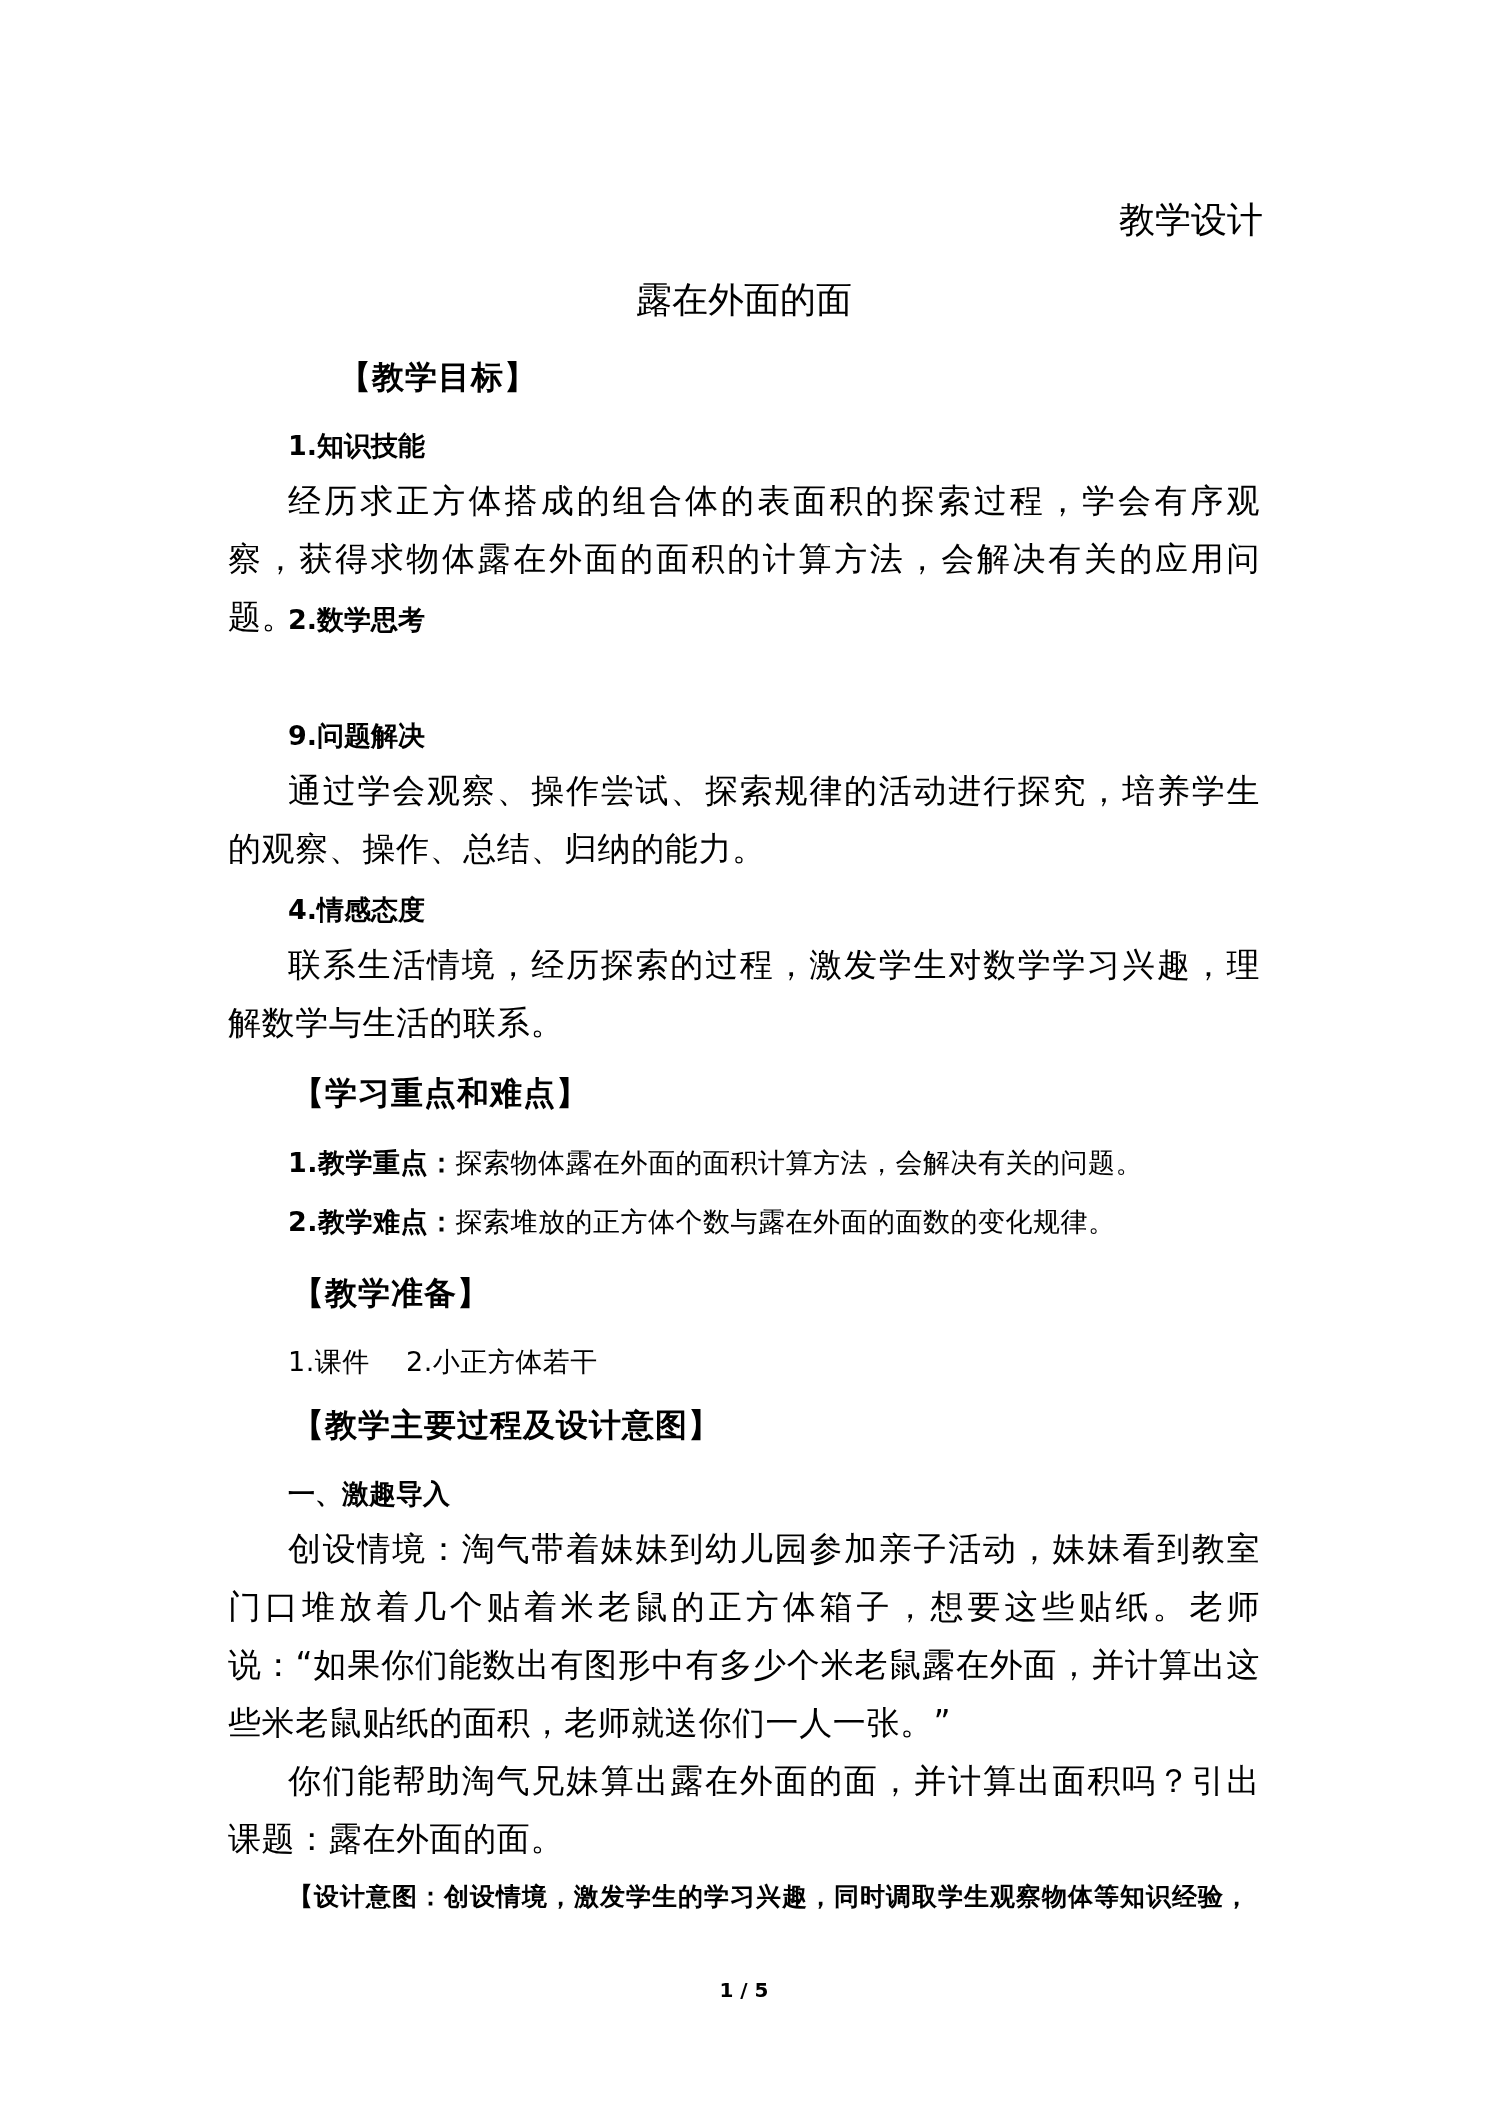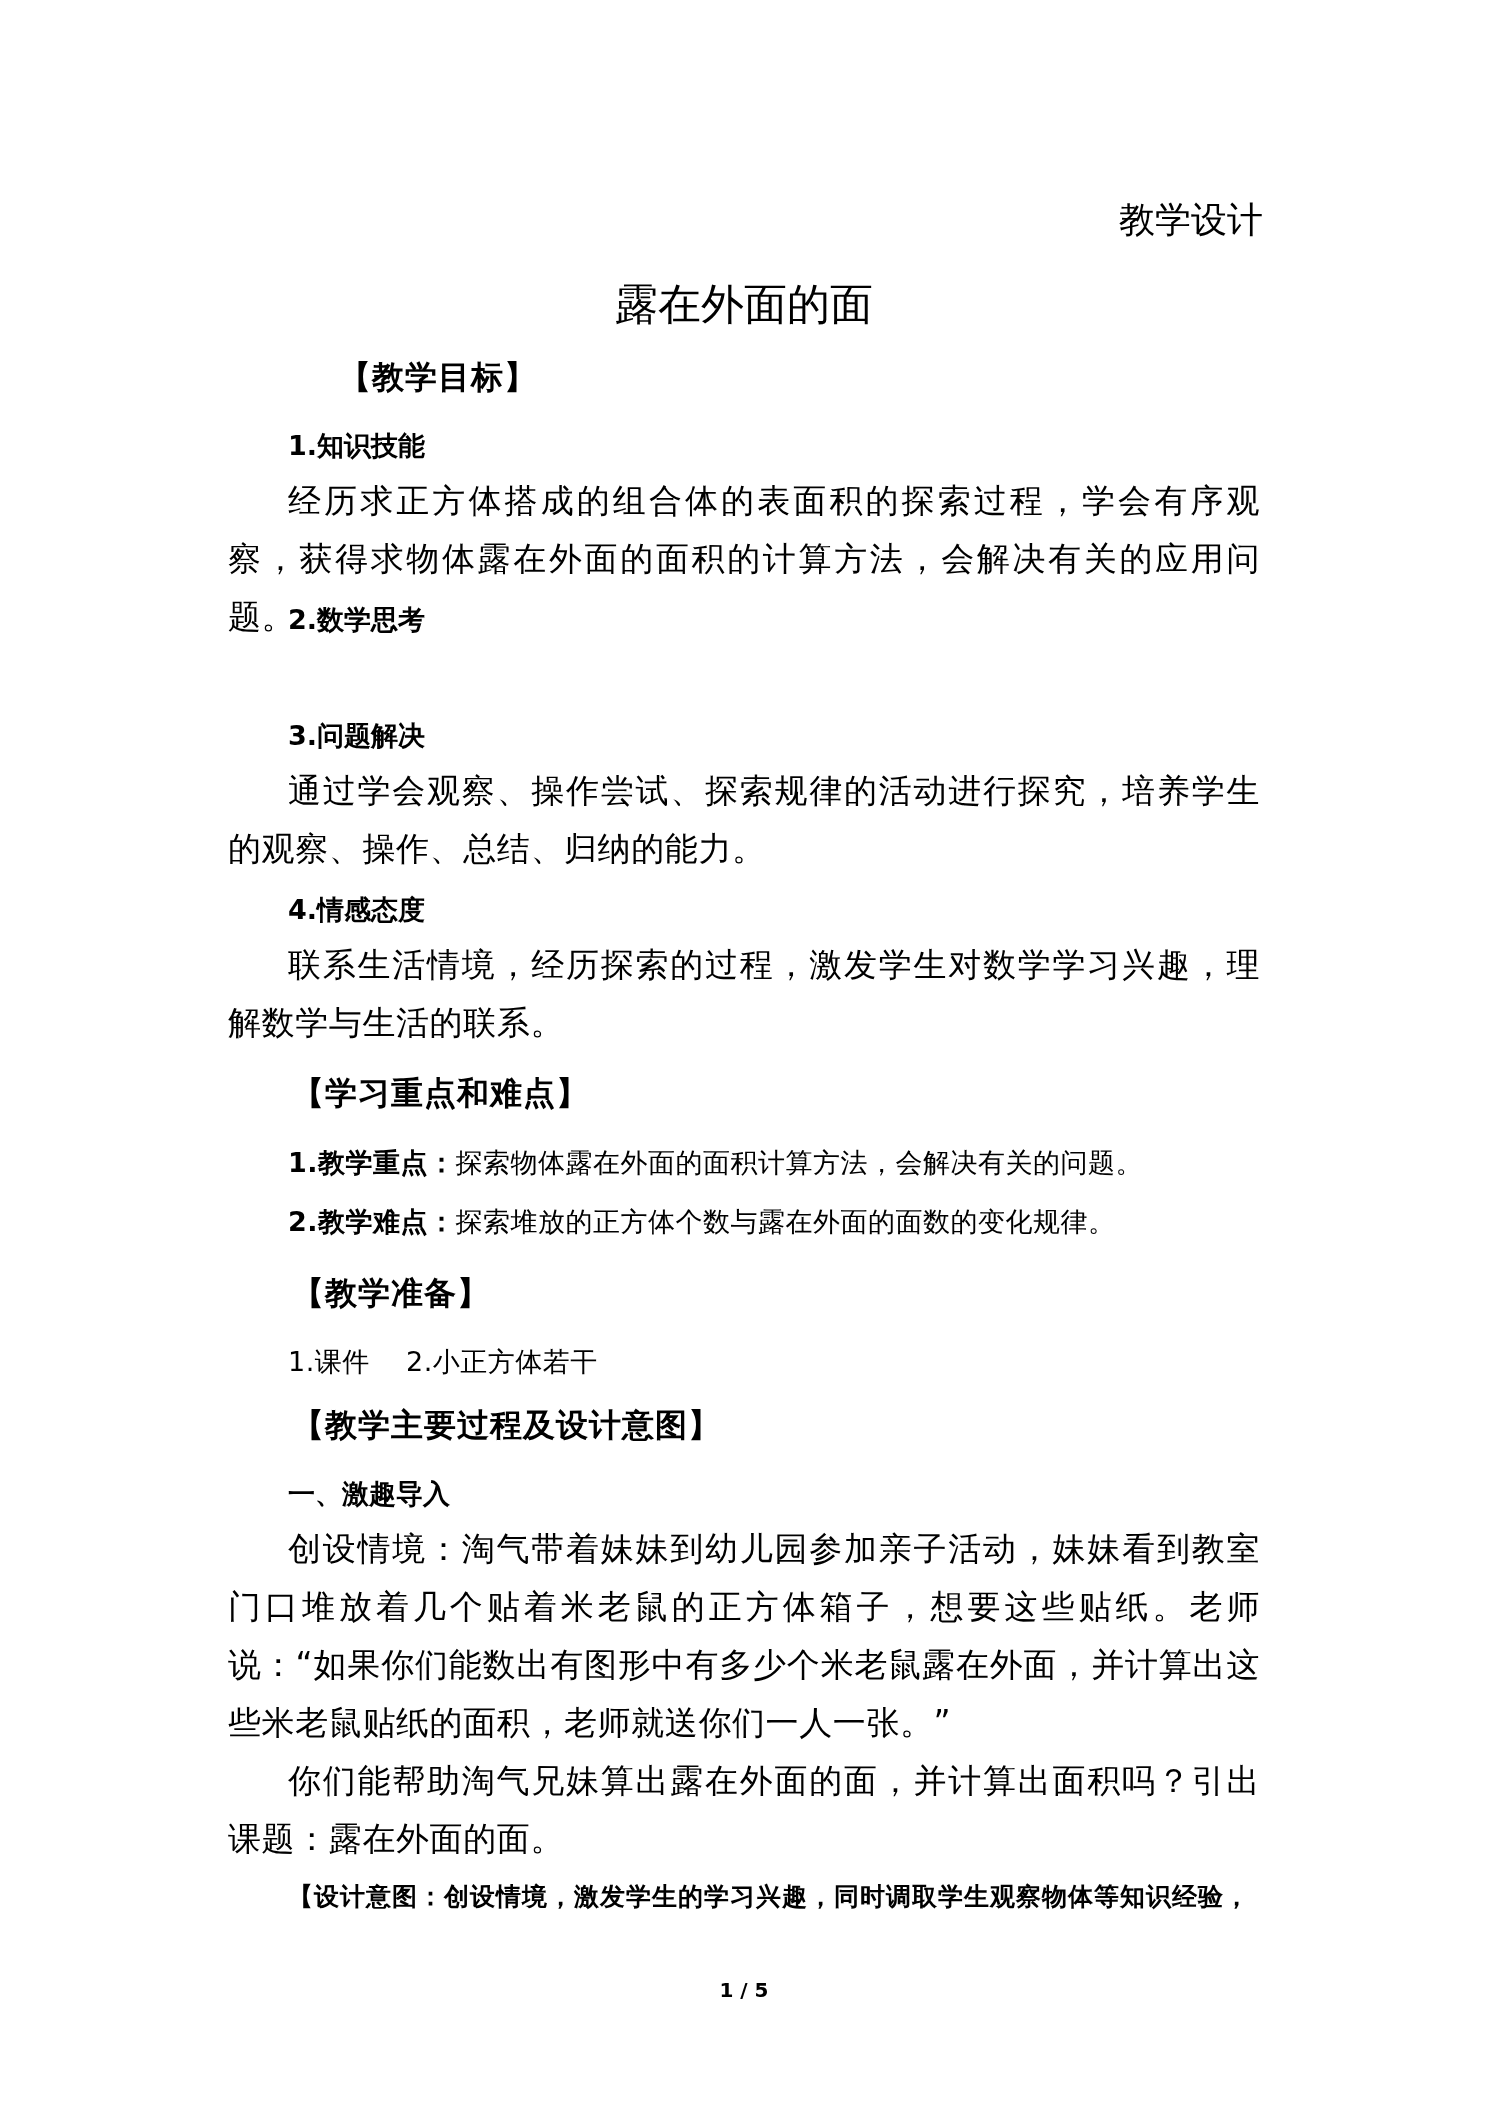--- a/index.html
+++ b/index.html
@@ -1,21 +1,21 @@
 <!DOCTYPE html>
 <html><head>
   <meta charset="utf-8">
   <style>
     html, body { margin: 0; padding: 0; background: #ffffff; }
     body { width: 1488px; height: 2104px; position: relative; overflow: hidden;
       font-family: "DejaVu Sans", "Liberation Sans", sans-serif; color: #000; }
     .page { position: absolute; left: 0; top: 0; width: 1488px; height: 2104px; }
     .abs { position: absolute; white-space: nowrap; }
     .doc-type { right: 225px; top: 196px; font-size: 36px; font-weight: normal; }
-    .doc-title { left: 0; width: 1488px; text-align: center; top: 276px; font-size: 43px; }
+    .doc-title { left: 0; width: 1488px; text-align: center; top: 276px; font-size: 36px; }
     .h1 { left: 292px; font-size: 32px; font-weight: bold; letter-spacing: 1px; }
     .h2 { left: 288px; font-size: 27px; font-weight: bold; }
     .para { position: absolute; left: 228px; width: 1032px; font-size: 33px; line-height: 58px;
       text-indent: 60px; letter-spacing: 0.6px; text-align: justify; }
     .line { left: 288px; font-size: 27px; letter-spacing: 0.5px; }
     .line b { font-weight: bold; text-align: center; }
     .intent { left: 288px; font-size: 25px; font-weight: bold; letter-spacing: 1px;
       font-family: "DejaVu Serif", "Liberation Serif", serif; }
     .footer { left: 0; width: 1488px; text-align: center; top: 1958px; font-size: 20px; font-weight: bold; margin-top: 20px; }
   </style>
@@ -27,21 +27,21 @@
   <div class="abs doc-type">教学设计</div>
   <div class="abs doc-title">露在外面的面</div>
 
   <div class="abs h1" style="top:356px;margin-left:47px;">【教学目标】</div>
 
   <div class="abs h2" style="top:428px;">1.知识技能</div>
   <div class="para" style="top:472px;">经历求正方体搭成的组合体的表面积的探索过程，学会有序观察，获得求物体露在外面的面积的计算方法，会解决有关的应用问题。</div>
 
   <div class="abs h2" style="top:602px;">2.数学思考</div>
 
-  <div class="abs h2" style="top:718px;">3.问题解决</div>
+  <div class="abs h2" style="top:718px;">9.问题解决</div>
   <div class="para" style="top:762px;">通过学会观察、操作尝试、探索规律的活动进行探究，培养学生的观察、操作、总结、归纳的能力。</div>
 
   <div class="abs h2" style="top:892px;">4.情感态度</div>
   <div class="para" style="top:936px;">联系生活情境，经历探索的过程，激发学生对数学学习兴趣，理解数学与生活的联系。</div>
 
   <div class="abs h1" style="top:1072px;">【学习重点和难点】</div>
   <div class="abs line" style="top:1145px;">
     <b>1.教学重点：</b><span>探索物体露在外面的面积计算方法，会解决有关的问题。</span>
   </div>
   <div class="abs line" style="top:1204px;">

